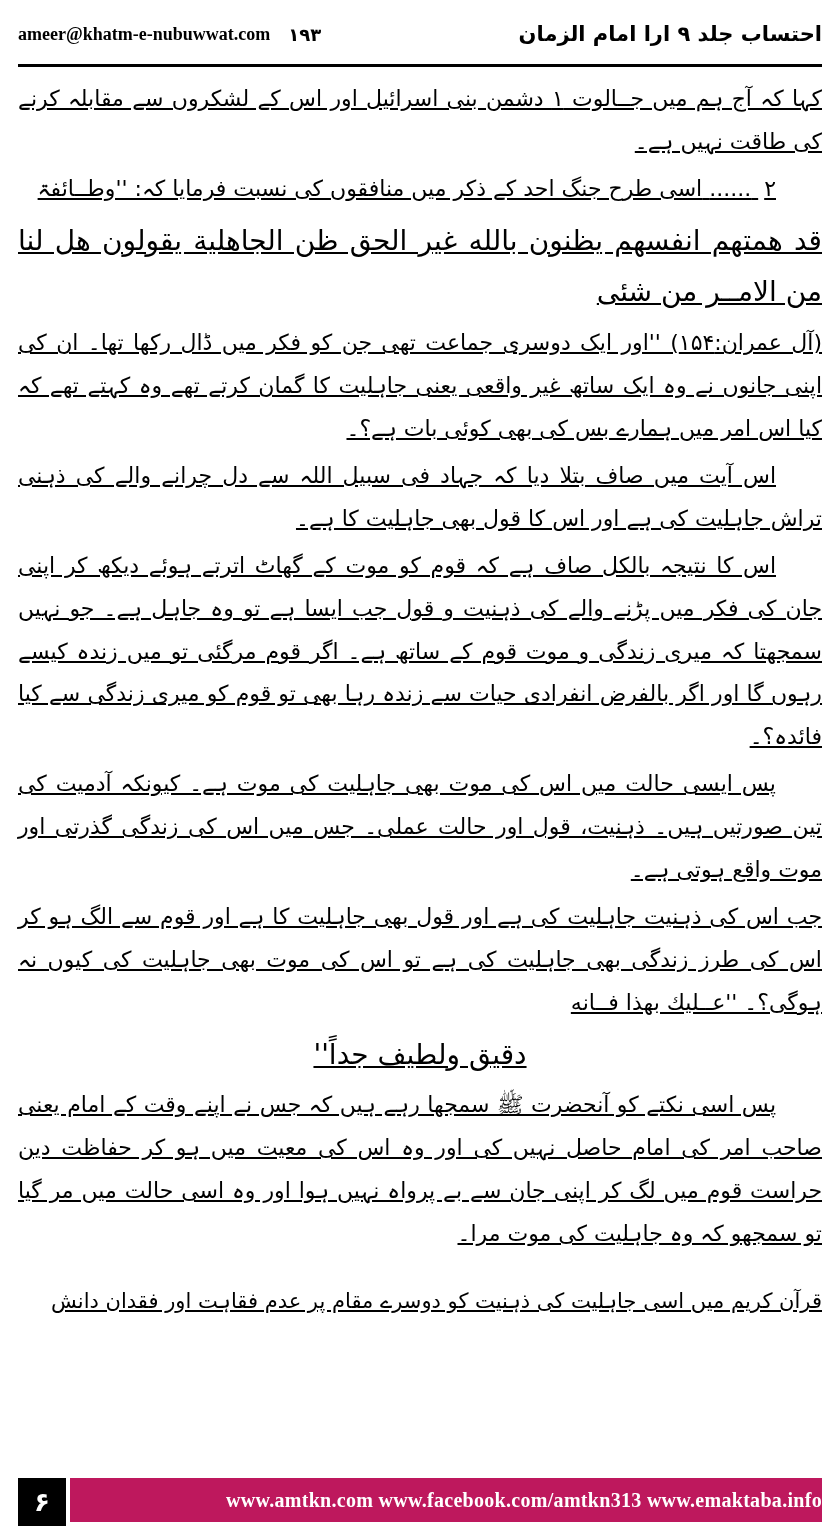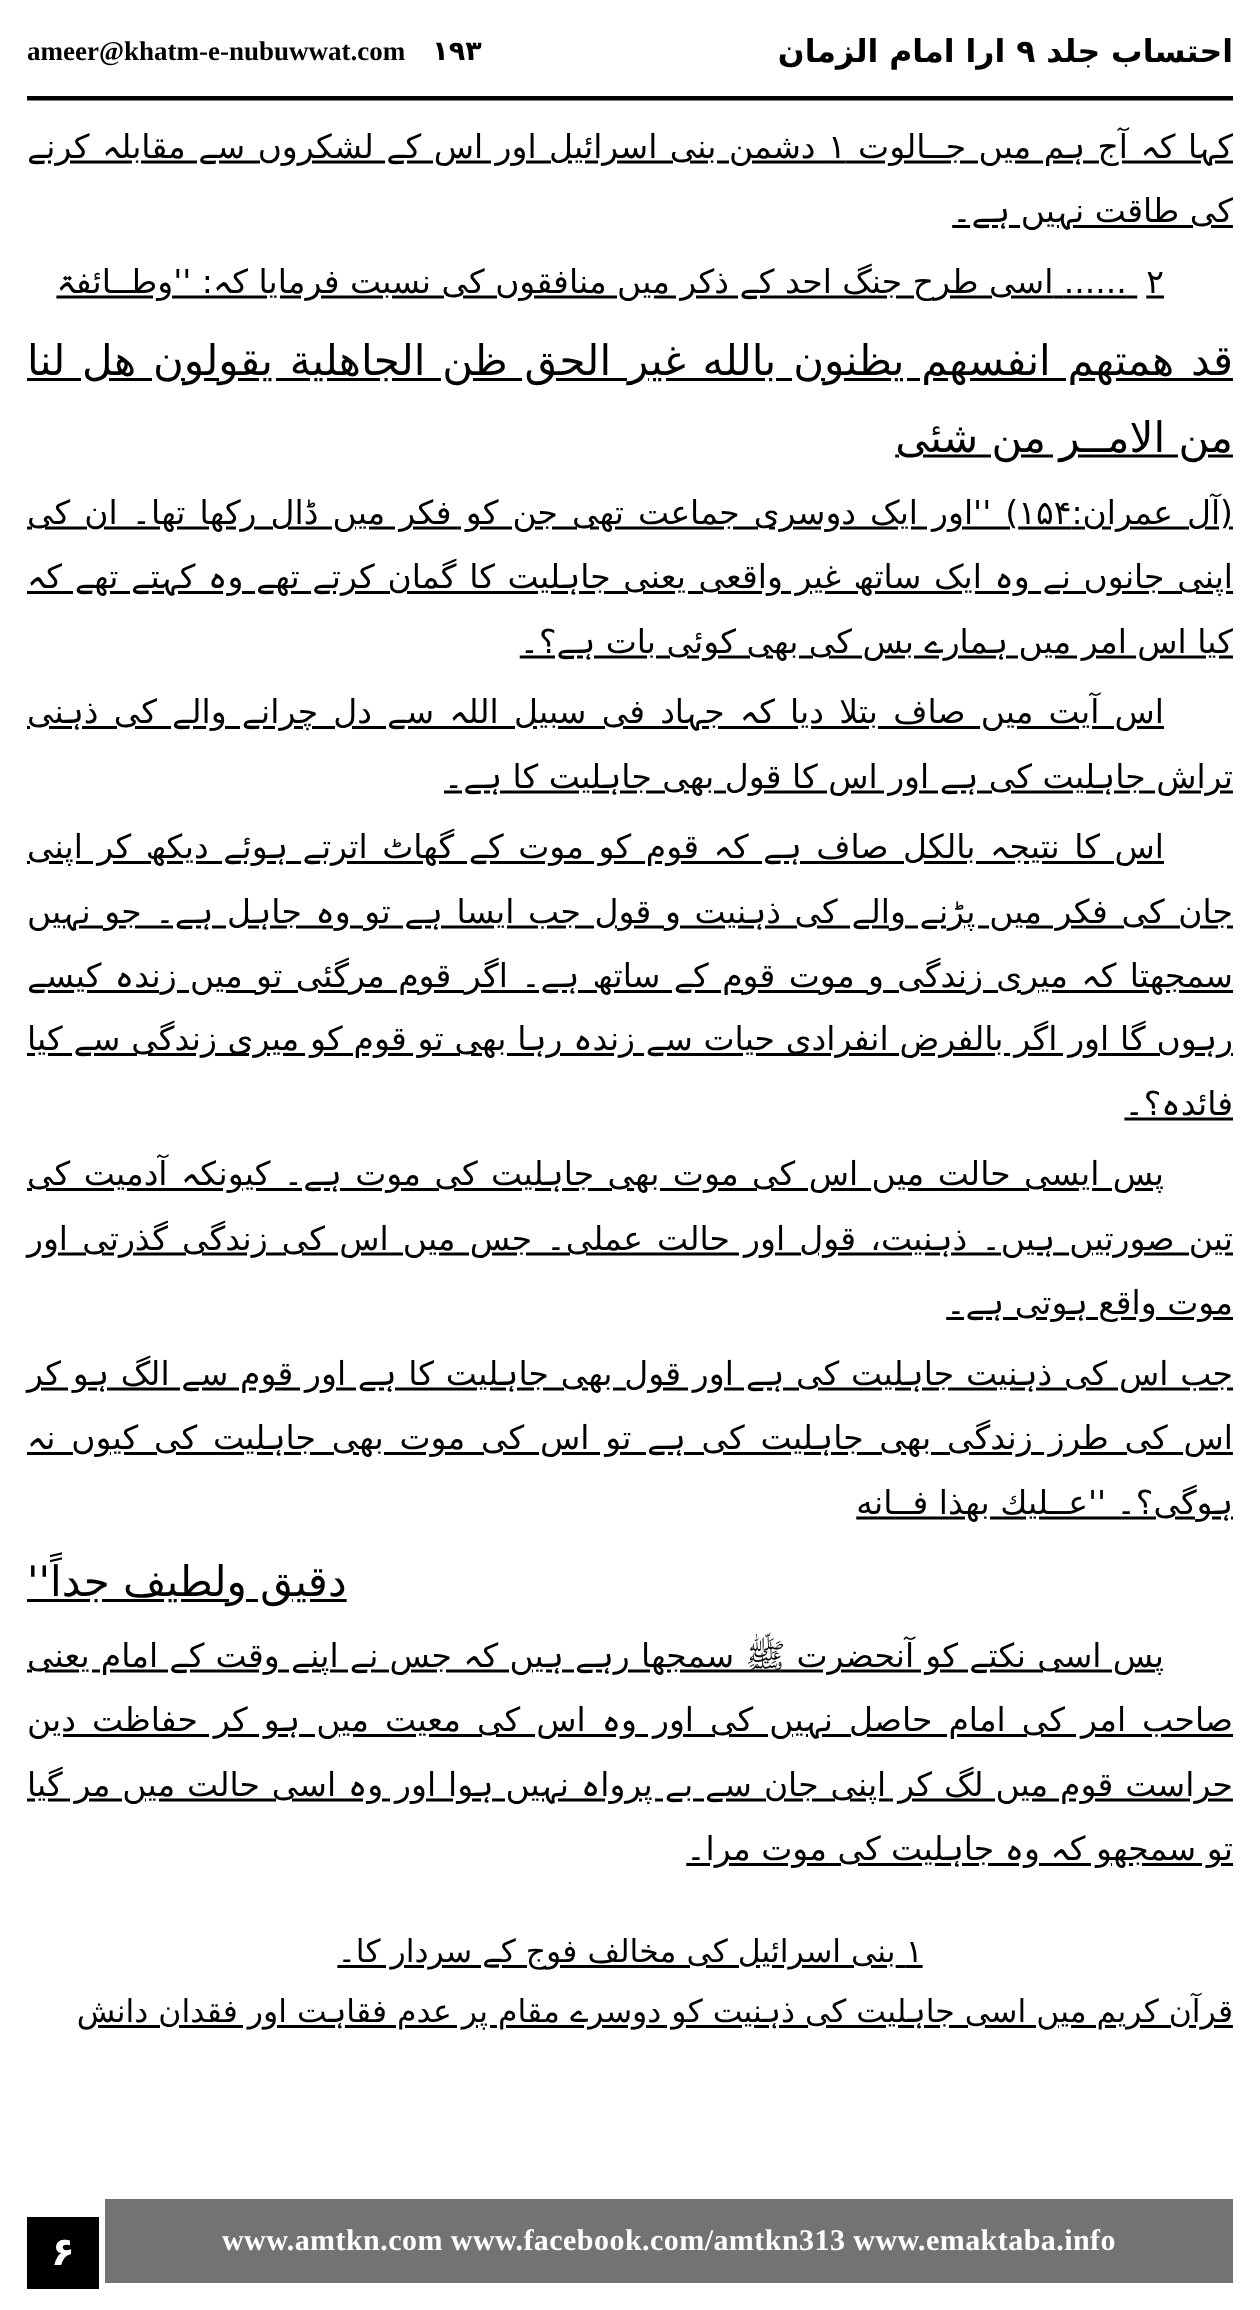--- a/index.html
+++ b/index.html
@@ -85,21 +85,21 @@
     font-size: 22px;
     line-height: 1.95;
     text-decoration: underline;
   }
   .para {
     margin: 0 0 4px 0;
     text-align: justify;
     text-justify: inter-word;
   }
   .para.indent { text-indent: 46px; }
-  .para.right { text-align: left; }
+  .para.right { text-align: center; }
   .arabic {
     font-family: "DejaVu Sans", sans-serif;
     font-size: 28px;
     line-height: 1.85;
     text-align: justify;
   }
   .num-marker {
     font-size: 22px;
     padding-left: 6px;
   }
@@ -125,25 +125,24 @@
     left: 0;
     bottom: 8px;
     width: 840px;
     height: 56px;
   }
   .footer-band {
     position: absolute;
     left: 70px;
     bottom: 10px;
     width: 752px;
-    height: 56px;
-    background: #737373;
-    display: flex;
-    align-items: center;
-    justify-content: center;
+    height: 44px;
+    background: #be185d;
+    display: flex;
+    align-items: center;
   }
   .footer-band span {
     color: #fff;
     font-family: "Liberation Serif", serif;
     font-size: 20px;
     font-weight: bold;
     letter-spacing: 0.3px;
     direction: ltr;
   }
   .footer-pageno {
@@ -196,24 +195,20 @@
     <p class="para indent">پس ایسی حالت میں اس کی موت بھی جاہلیت کی موت ہے۔ کیونکہ آدمیت کی تین صورتیں ہیں۔ ذہنیت، قول اور حالت عملی۔ جس میں اس کی زندگی گذرتی اور موت واقع ہوتی ہے۔</p>
 
     <p class="para">جب اس کی ذہنیت جاہلیت کی ہے اور قول بھی جاہلیت کا ہے اور قوم سے الگ ہو کر اس کی طرز زندگی بھی جاہلیت کی ہے تو اس کی موت بھی جاہلیت کی کیوں نہ ہوگی؟۔ ''عــلیك بهذا فــانه</p>
 
     <p class="para right arabic">دقيق ولطيف جداً''</p>
 
     <p class="para indent">پس اسی نکتے کو آنحضرت ﷺ سمجھا رہے ہیں کہ جس نے اپنے وقت کے امام یعنی صاحب امر کی امام حاصل نہیں کی اور وہ اس کی معیت میں ہو کر حفاظت دین حراست قوم میں لگ کر اپنی جان سے بے پرواہ نہیں ہوا اور وہ اسی حالت میں مر گیا تو سمجھو کہ وہ جاہلیت کی موت مرا۔</p>
 
     <div class="footnote-block" style="position:static;margin-top:26px;">
 
-      <div class="fn-line">
-        <span>۱</span>
-        <span>بنی اسرائیل کی مخالف فوج کے سردار کا۔</span>
-      </div>
       <div class="fn-line fill">
         <span>قرآن کریم میں اسی جاہلیت کی ذہنیت کو دوسرے مقام پر عدم فقاہت اور فقدان دانش</span>
       </div>
     </div>
 
   </div>
 
   <div class="footer">
     <div class="footer-pageno">۶</div>
     <div class="footer-band">

